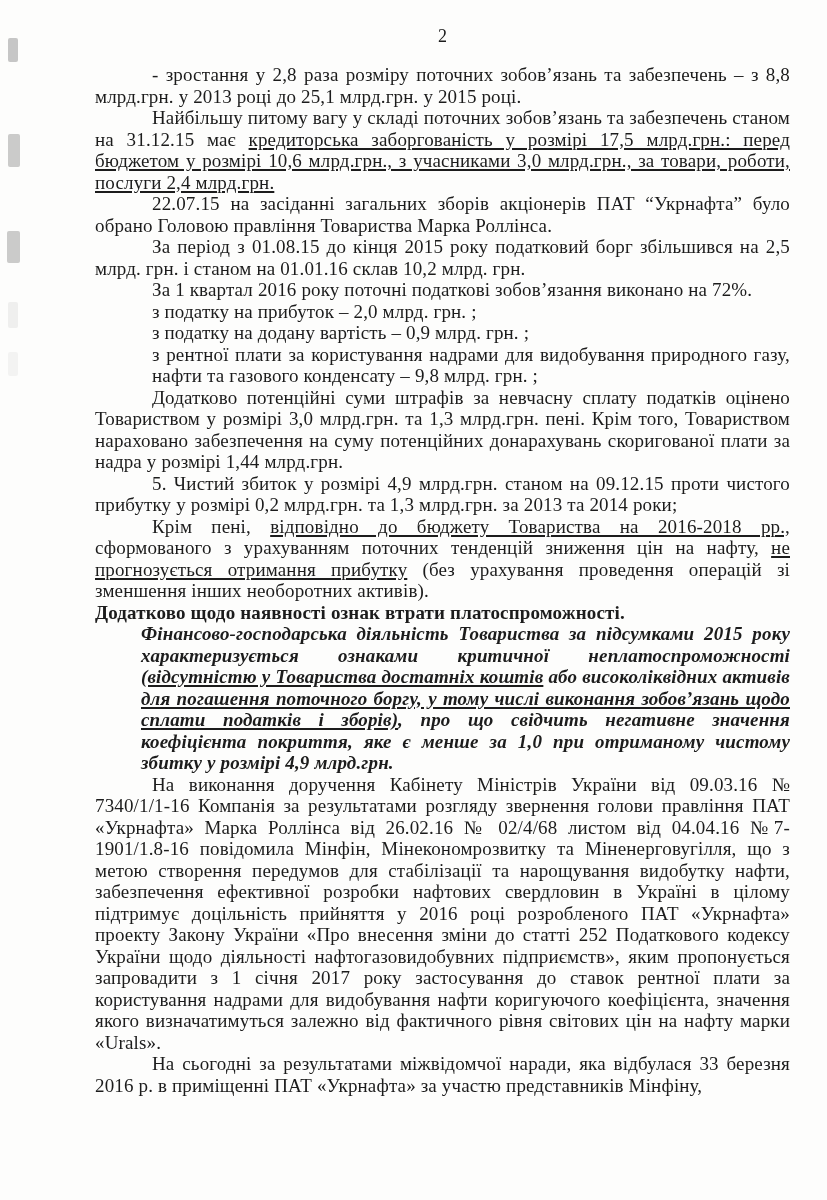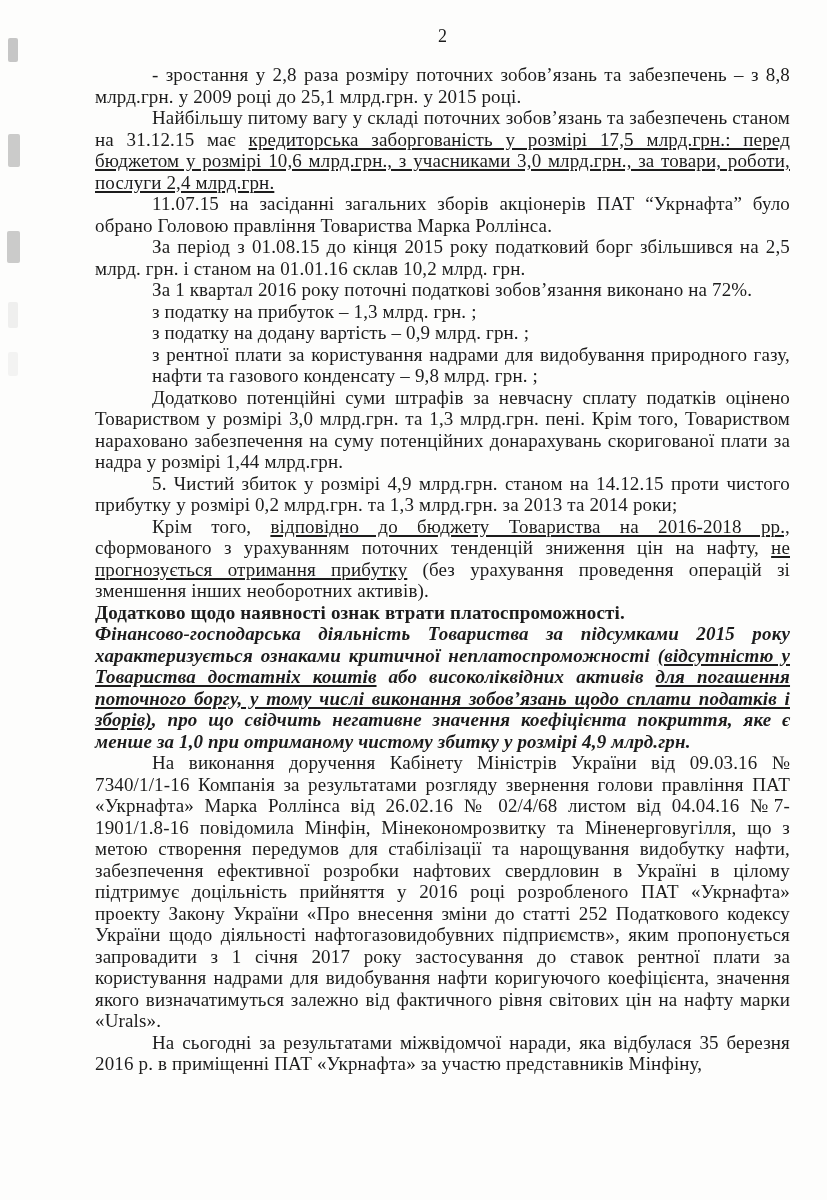--- a/index.html
+++ b/index.html
@@ -23,21 +23,21 @@
     top: 64px; left: 95px; width: 695px;
     font-size: 19px;
     line-height: 21.5px;
     letter-spacing: 0.15px;
     text-align: justify;
   }
   .doc p { margin: 0; padding: 0; }
   p.indent { text-indent: 57px; }
   p.hang { margin-left: 57px; }
   p.heading { font-weight: bold; }
-  p.bold-italic { font-weight: bold; font-style: italic; }
+  p.bold-italic { font-weight: bold; font-style: italic; margin-left: 46px; }
   .u {
     text-decoration: underline;
     text-decoration-thickness: 1.5px;
     text-underline-offset: 2px;
   }
   .artifact { position: absolute; background: #8f8f8f; border-radius: 2px; }
   .a1 { left: 8px;  top: 38px;  width: 10px; height: 24px; opacity: .50; }
   .a2 { left: 8px;  top: 134px; width: 12px; height: 33px; opacity: .46; }
   .a3 { left: 7px;  top: 231px; width: 13px; height: 32px; opacity: .46; }
   .a4 { left: 8px;  top: 302px; width: 10px; height: 26px; opacity: .12; }
@@ -49,29 +49,29 @@
 <div class="sheet">
   <div class="artifact a1"></div>
   <div class="artifact a2"></div>
   <div class="artifact a3"></div>
   <div class="artifact a4"></div>
   <div class="artifact a5"></div>
 
   <div class="page-number">2</div>
 
   <div class="doc">
-      <p class="indent"><span>- зростання у 2,8 раза розміру поточних зобов’язань та забезпечень – з 8,8 млрд.грн. у 2009 році до 25,1 млрд.грн. у 2015 році.</span></p>
+      <p class="indent"><span>- зростання у 2,8 раза розміру поточних зобов’язань та забезпечень – з 8,8 млрд.грн. у 2013 році до 25,1 млрд.грн. у 2015 році.</span></p>
       <p class="indent"><span>Найбільшу питому вагу у складі поточних зобов’язань та забезпечень станом на 31.12.15 має </span><span class="u">кредиторська заборгованість у розмірі 17,5 млрд.грн.: перед бюджетом у розмірі 10,6 млрд.грн., з учасниками 3,0 млрд.грн., за товари, роботи, послуги 2,4 млрд.грн.</span></p>
-      <p class="indent"><span>11.07.15 на засіданні загальних зборів акціонерів ПАТ “Укрнафта” було обрано Головою правління Товариства Марка Роллінса.</span></p>
+      <p class="indent"><span>22.07.15 на засіданні загальних зборів акціонерів ПАТ “Укрнафта” було обрано Головою правління Товариства Марка Роллінса.</span></p>
       <p class="indent"><span>За період з 01.08.15 до кінця 2015 року податковий борг збільшився на 2,5 млрд. грн. і станом на 01.01.16 склав 10,2 млрд. грн.</span></p>
       <p class="indent"><span>За 1 квартал 2016 року поточні податкові зобов’язання виконано на 72%.</span></p>
-      <p class="hang"><span>з податку на прибуток – 1,3 млрд. грн. ;</span></p>
+      <p class="hang"><span>з податку на прибуток – 2,0 млрд. грн. ;</span></p>
       <p class="hang"><span>з податку на додану вартість – 0,9 млрд. грн. ;</span></p>
       <p class="hang"><span>з рентної плати за користування надрами для видобування природного газу, нафти та газового конденсату – 9,8 млрд. грн. ;</span></p>
       <p class="indent"><span>Додатково потенційні суми штрафів за невчасну сплату податків оцінено Товариством у розмірі 3,0 млрд.грн. та 1,3 млрд.грн. пені. Крім того, Товариством нараховано забезпечення на суму потенційних донарахувань скоригованої плати за надра у розмірі 1,44 млрд.грн.</span></p>
-      <p class="indent"><span>5. Чистий збиток у розмірі 4,9 млрд.грн. станом на 14.12.15 проти чистого прибутку у розмірі 0,2 млрд.грн. та 1,3 млрд.грн. за 2013 та 2014 роки;</span></p>
-      <p class="indent"><span>Крім того, </span><span class="u">відповідно до бюджету Товариства на 2016-2018 рр.,</span><span> сформованого з урахуванням поточних тенденцій зниження цін на нафту, </span><span class="u">не прогнозується отримання прибутку</span><span> (без урахування проведення операцій зі зменшення інших необоротних активів).</span></p>
+      <p class="indent"><span>5. Чистий збиток у розмірі 4,9 млрд.грн. станом на 09.12.15 проти чистого прибутку у розмірі 0,2 млрд.грн. та 1,3 млрд.грн. за 2013 та 2014 роки;</span></p>
+      <p class="indent"><span>Крім пені, </span><span class="u">відповідно до бюджету Товариства на 2016-2018 рр.,</span><span> сформованого з урахуванням поточних тенденцій зниження цін на нафту, </span><span class="u">не прогнозується отримання прибутку</span><span> (без урахування проведення операцій зі зменшення інших необоротних активів).</span></p>
       <p class="heading"><span>Додатково щодо наявності ознак втрати платоспроможності.</span></p>
       <p class="bold-italic"><span>Фінансово-господарська діяльність Товариства за підсумками 2015 року характеризується ознаками критичної неплатоспроможності </span><span class="u">(відсутністю у Товариства достатніх коштів</span><span> або високоліквідних активів </span><span class="u">для погашення поточного боргу, у тому числі виконання зобов’язань щодо сплати податків і зборів)</span><span>, про що свідчить негативне значення коефіцієнта покриття, яке є менше за 1,0 при отриманому чистому збитку у розмірі 4,9 млрд.грн.</span></p>
       <p class="indent"><span>На виконання доручення Кабінету Міністрів України від 09.03.16 № 7340/1/1-16 Компанія за результатами розгляду звернення голови правління ПАТ «Укрнафта» Марка Роллінса від 26.02.16 № 02/4/68 листом від 04.04.16 №7-1901/1.8-16 повідомила Мінфін, Мінекономрозвитку та Міненерговугілля, що з метою створення передумов для стабілізації та нарощування видобутку нафти, забезпечення ефективної розробки нафтових свердловин в Україні в цілому підтримує доцільність прийняття у 2016 році розробленого ПАТ «Укрнафта» проекту Закону України «Про внесення зміни до статті 252 Податкового кодексу України щодо діяльності нафтогазовидобувних підприємств», яким пропонується запровадити з 1 січня 2017 року застосування до ставок рентної плати за користування надрами для видобування нафти коригуючого коефіцієнта, значення якого визначатимуться залежно від фактичного рівня світових цін на нафту марки «Urals».</span></p>
-      <p class="indent"><span>На сьогодні за результатами міжвідомчої наради, яка відбулася 35 березня 2016 р. в приміщенні ПАТ «Укрнафта» за участю представників Мінфіну,</span></p>
+      <p class="indent"><span>На сьогодні за результатами міжвідомчої наради, яка відбулася 33 березня 2016 р. в приміщенні ПАТ «Укрнафта» за участю представників Мінфіну,</span></p>
     </div>
 </div>
 
 </body></html>

